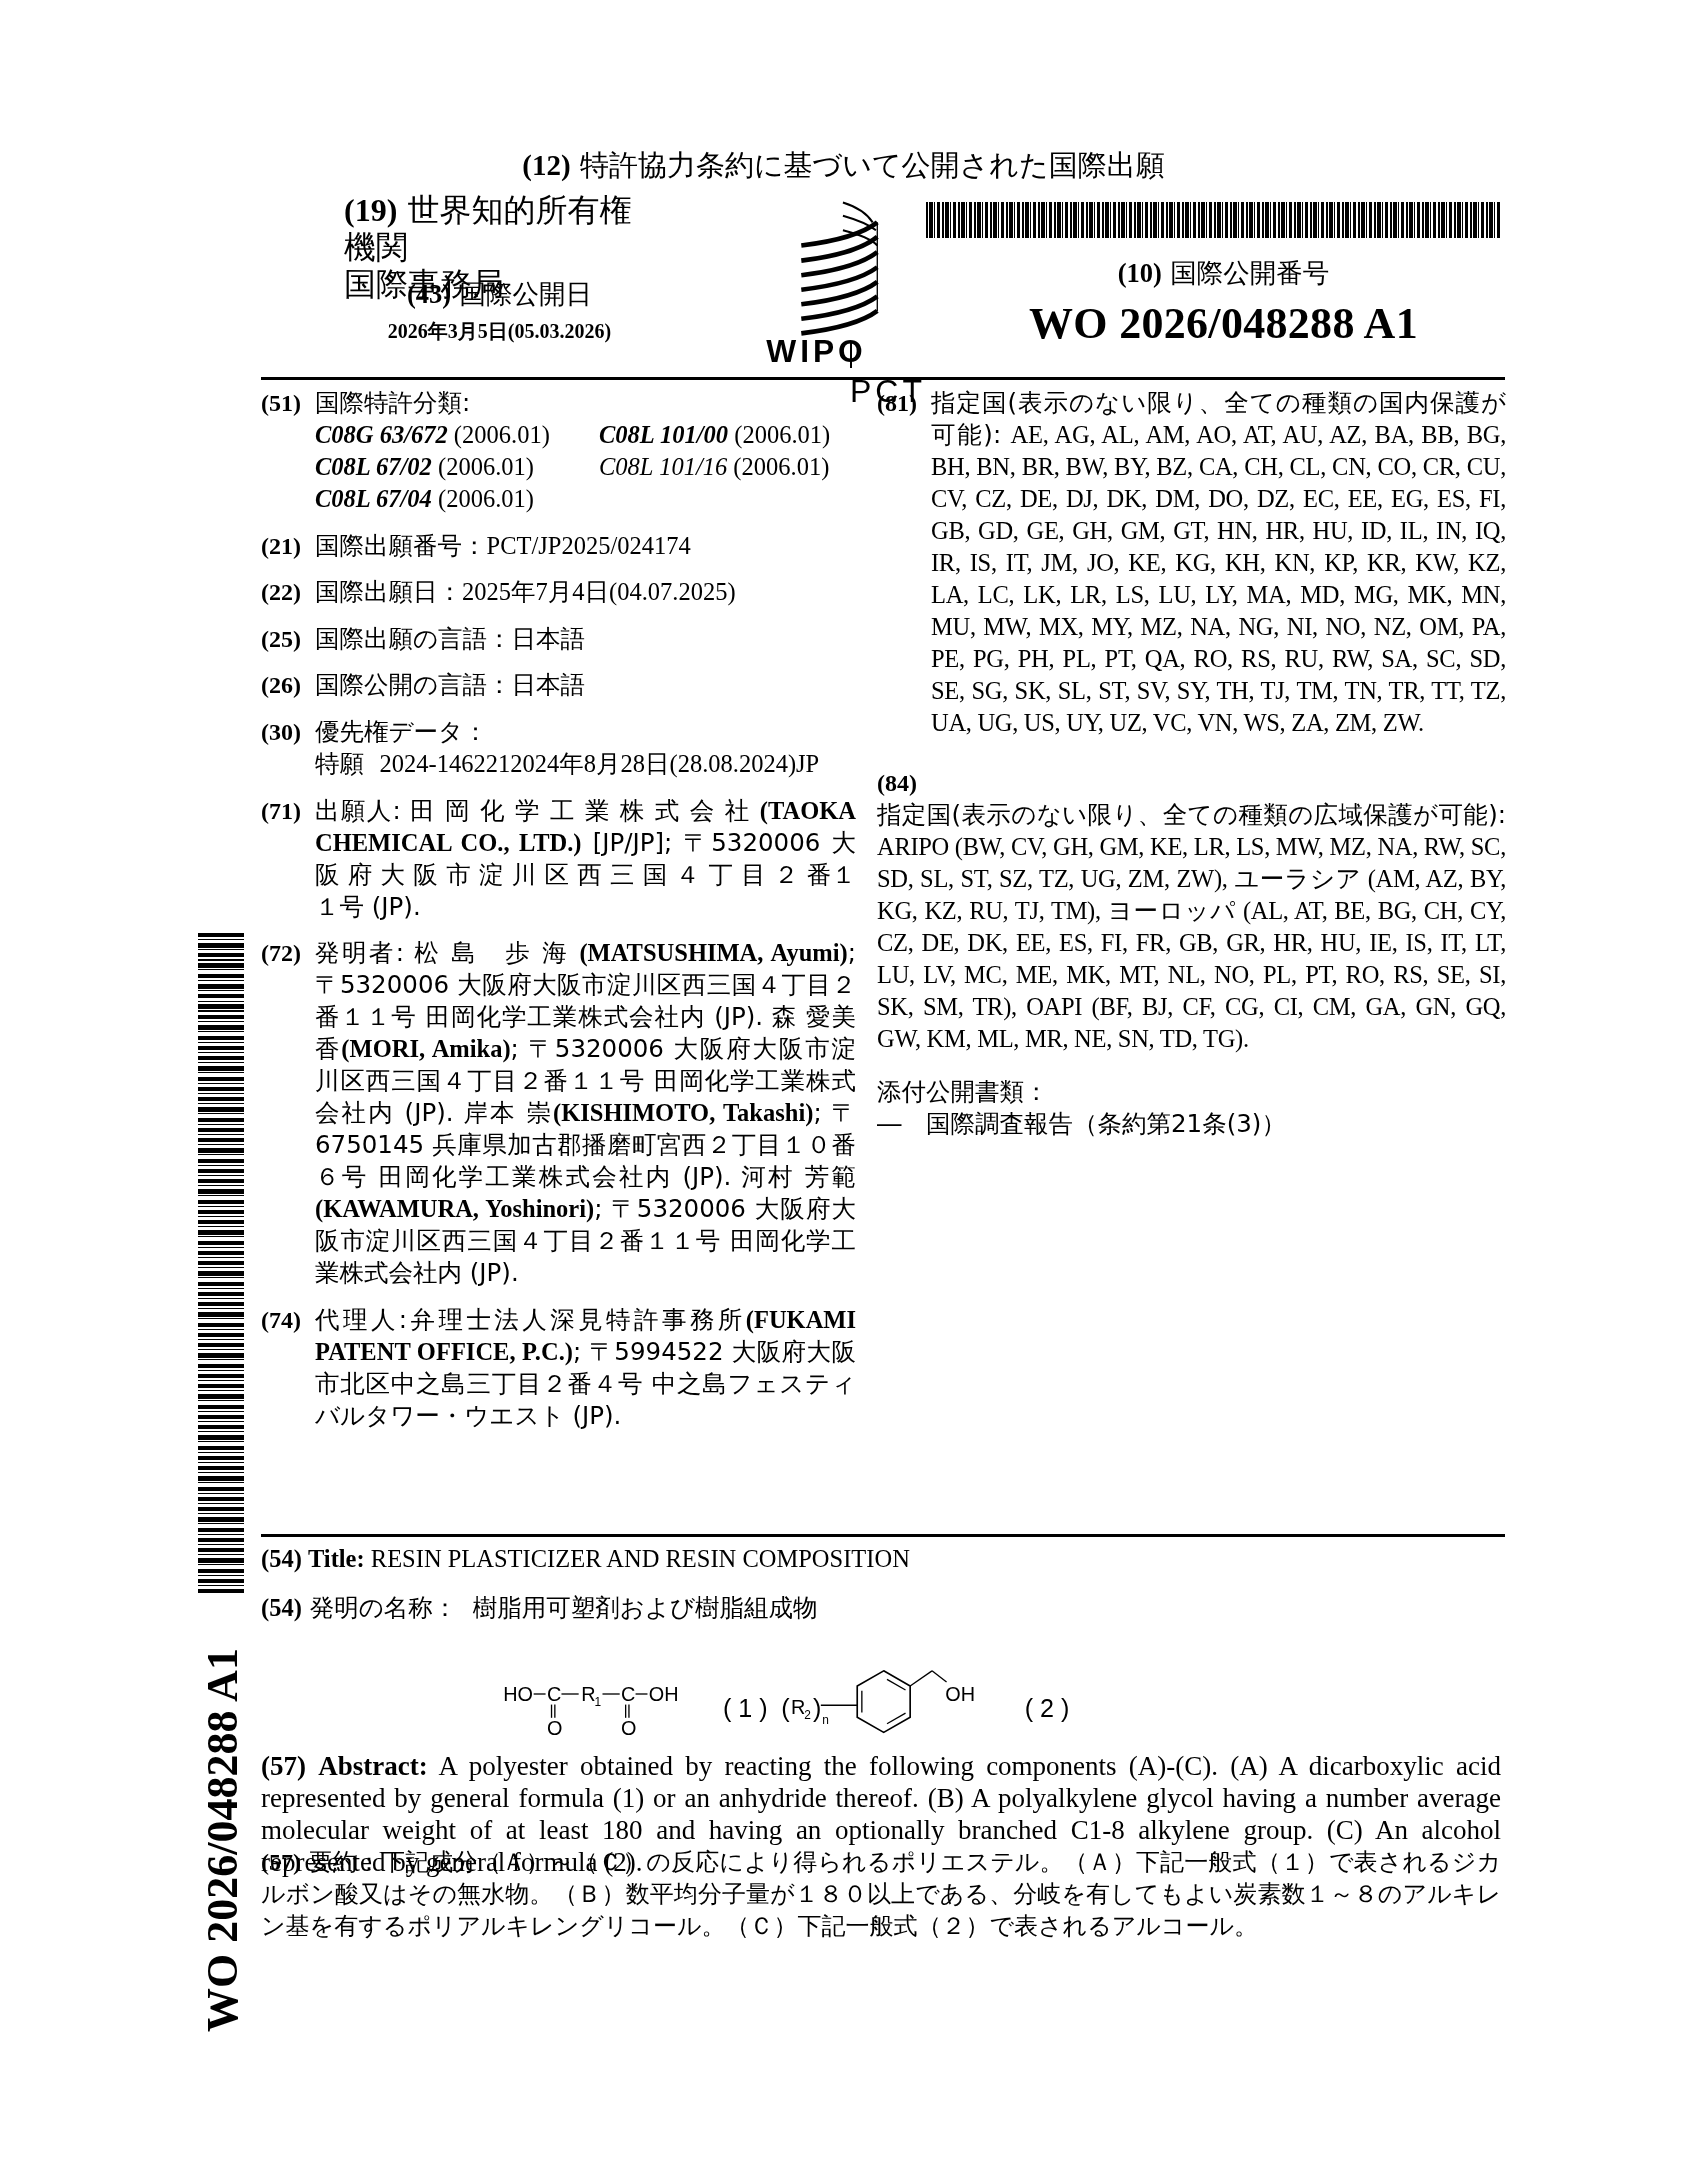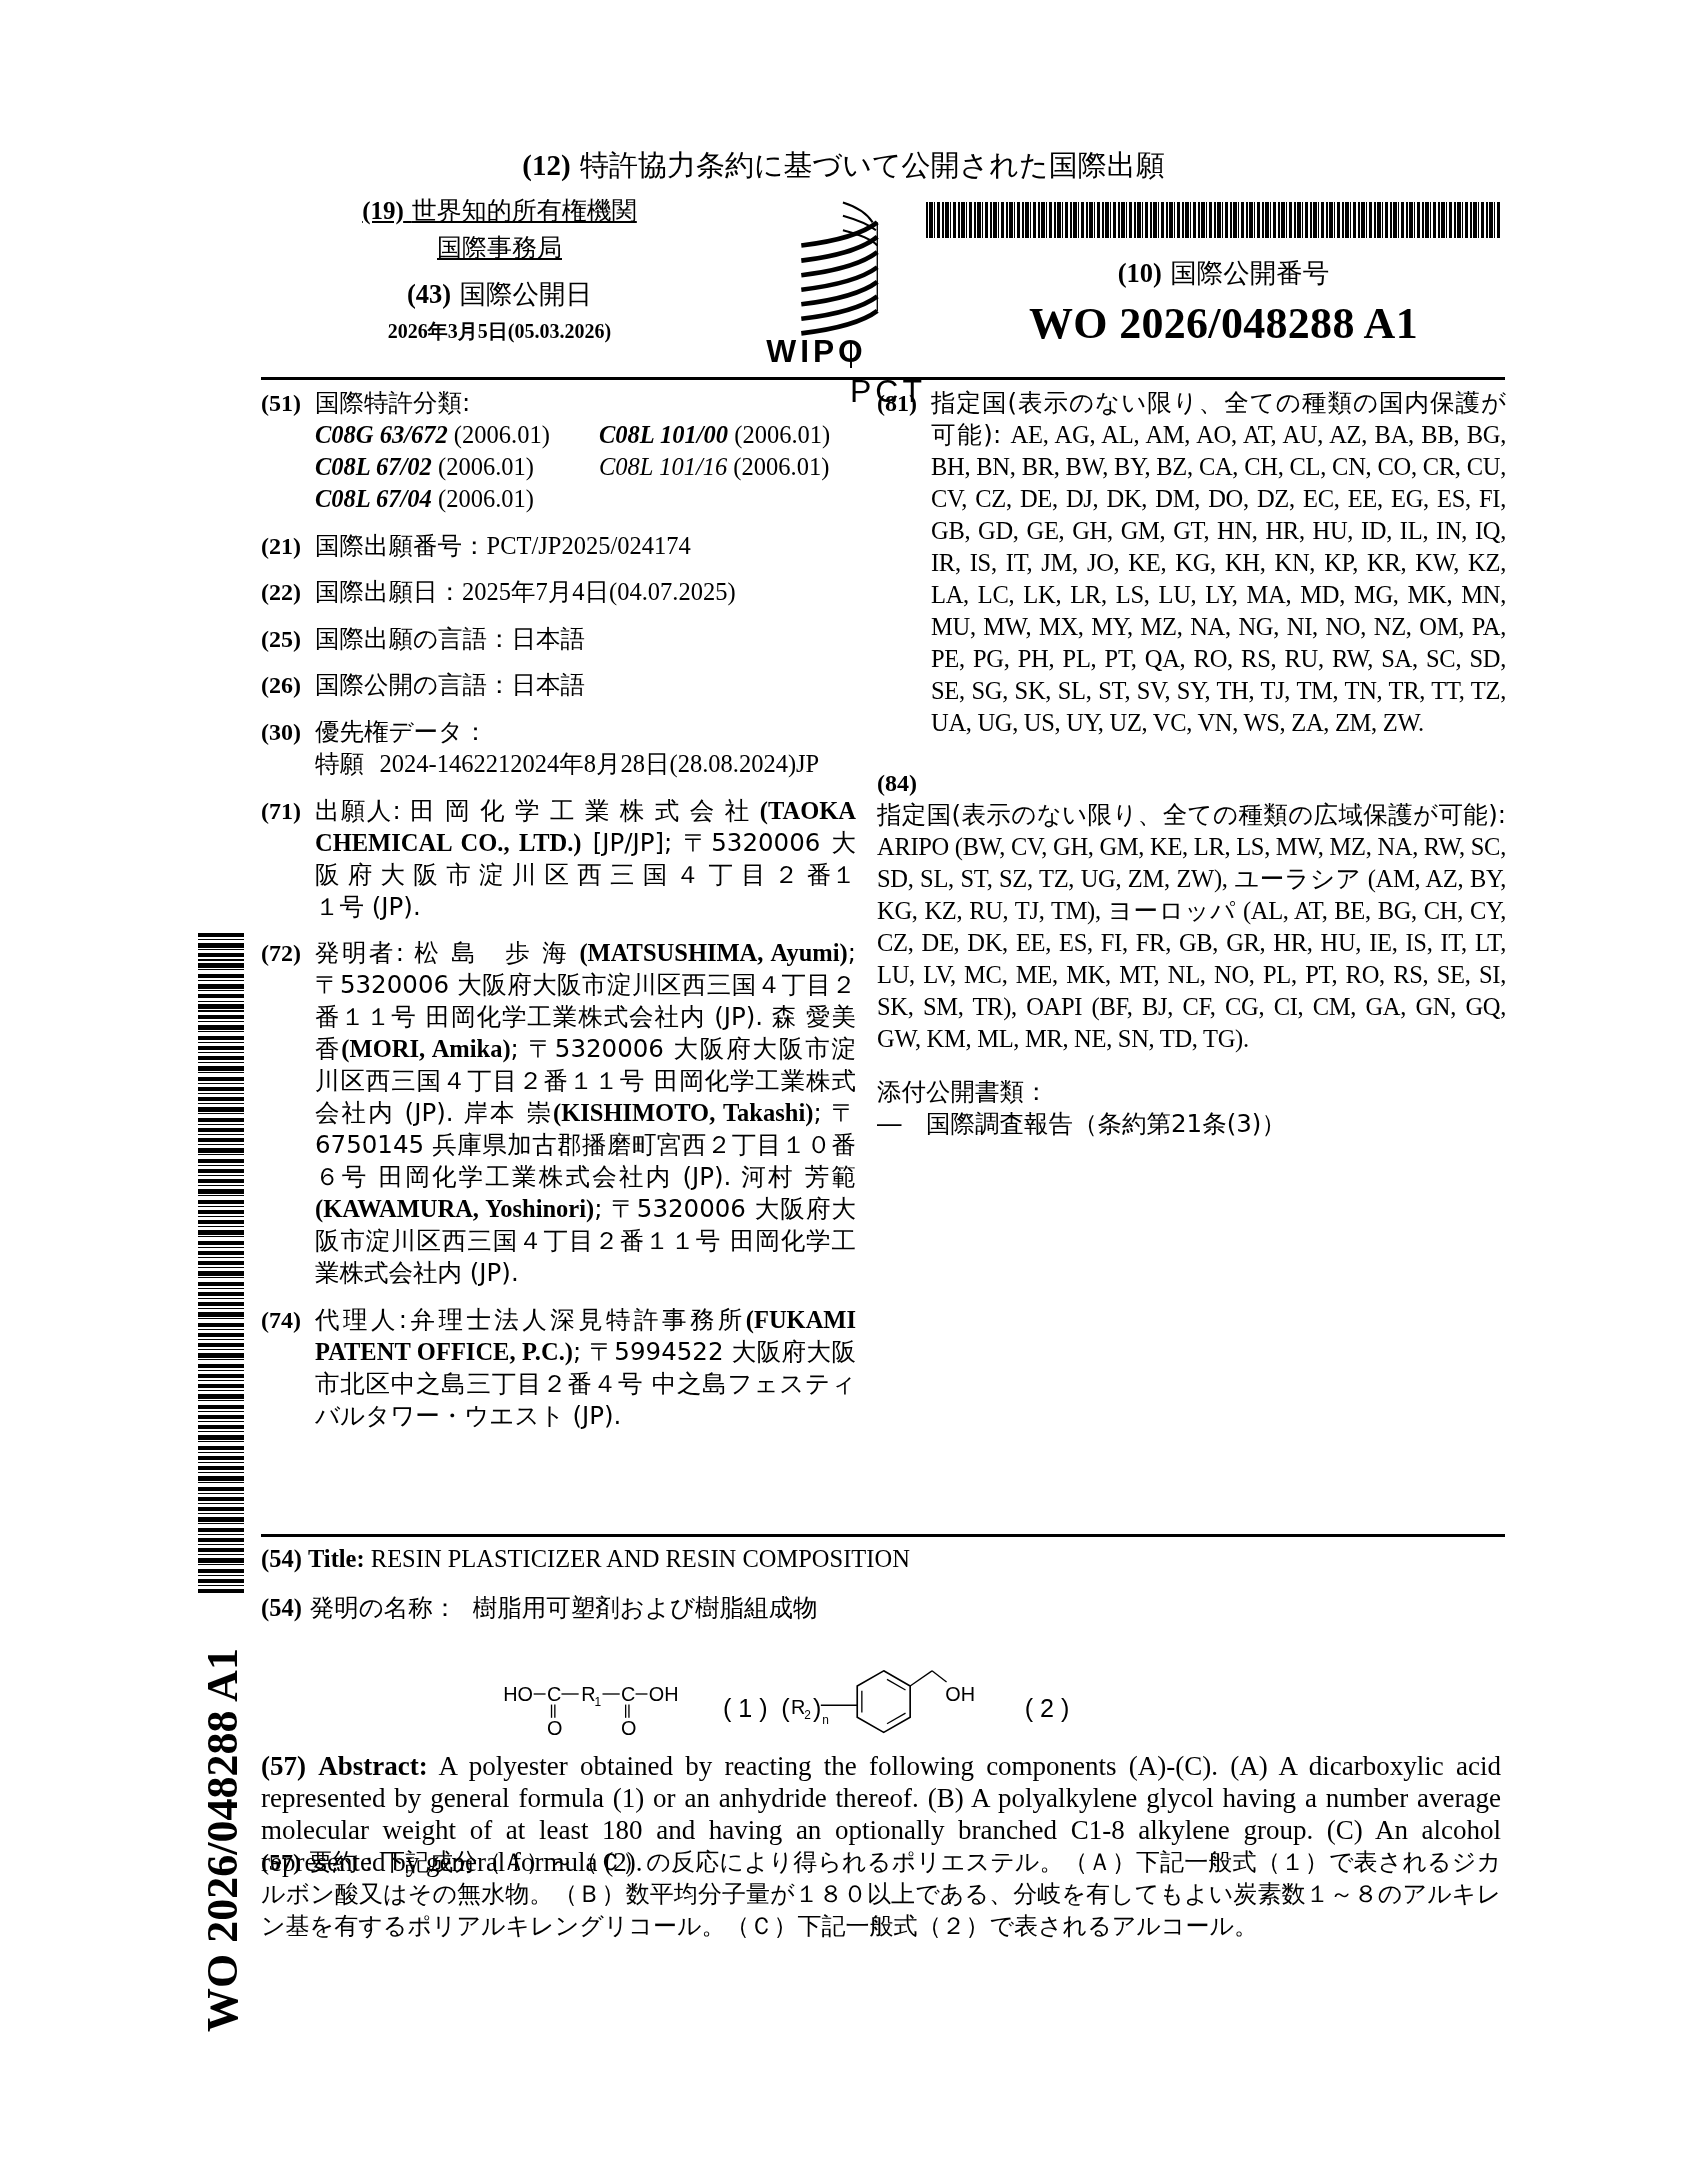--- a/index.html
+++ b/index.html
@@ -6,21 +6,21 @@
   body { width:1687px; height:2183px; position:relative; overflow:hidden; color:#000;
          font-family:"Liberation Serif", "DejaVu Serif", serif; }
   .abs { position:absolute; }
   .jp { font-family:"DejaVu Sans", "Liberation Sans", sans-serif; }
   .serif { font-family:"Liberation Serif", "DejaVu Serif", serif; }
   .b { font-weight:bold; }
   .num { font-family:"Liberation Serif", serif; font-weight:bold; }
 
   
   #hdr-title { left:0; width:1687px; top:146px; text-align:center; font-size:29px; }
-  #hdr-org { left:344px; top:192px; width:311px; text-align:center; font-size:25px; line-height:37px;text-decoration:underline; }
+  #hdr-org { left:344px; top:192px; width:311px; font-size:32px; line-height:37px; }
   #hdr-pubdate { left:344px; top:275px; width:311px; text-align:center; font-size:26.5px; line-height:37px; }
   #hdr-pubdate .date { font-weight:bold; font-size:20px; }
   #logo { left:724px; top:189px; width:185px; height:179px; }
   #barcode-top { left:926px; top:202px; width:576px; height:36px; }
   #hdr-pubno { left:1012px; top:255px; width:423px; text-align:center; }
   #hdr-pubno .lab { font-size:26.5px; }
   #hdr-pubno .wo { font-size:44px; font-weight:bold; margin-top:6.6px; letter-spacing:0.3px; }
 
   .rule { position:absolute; left:261px; width:1244px; height:3.3px; background:#000; }
 

